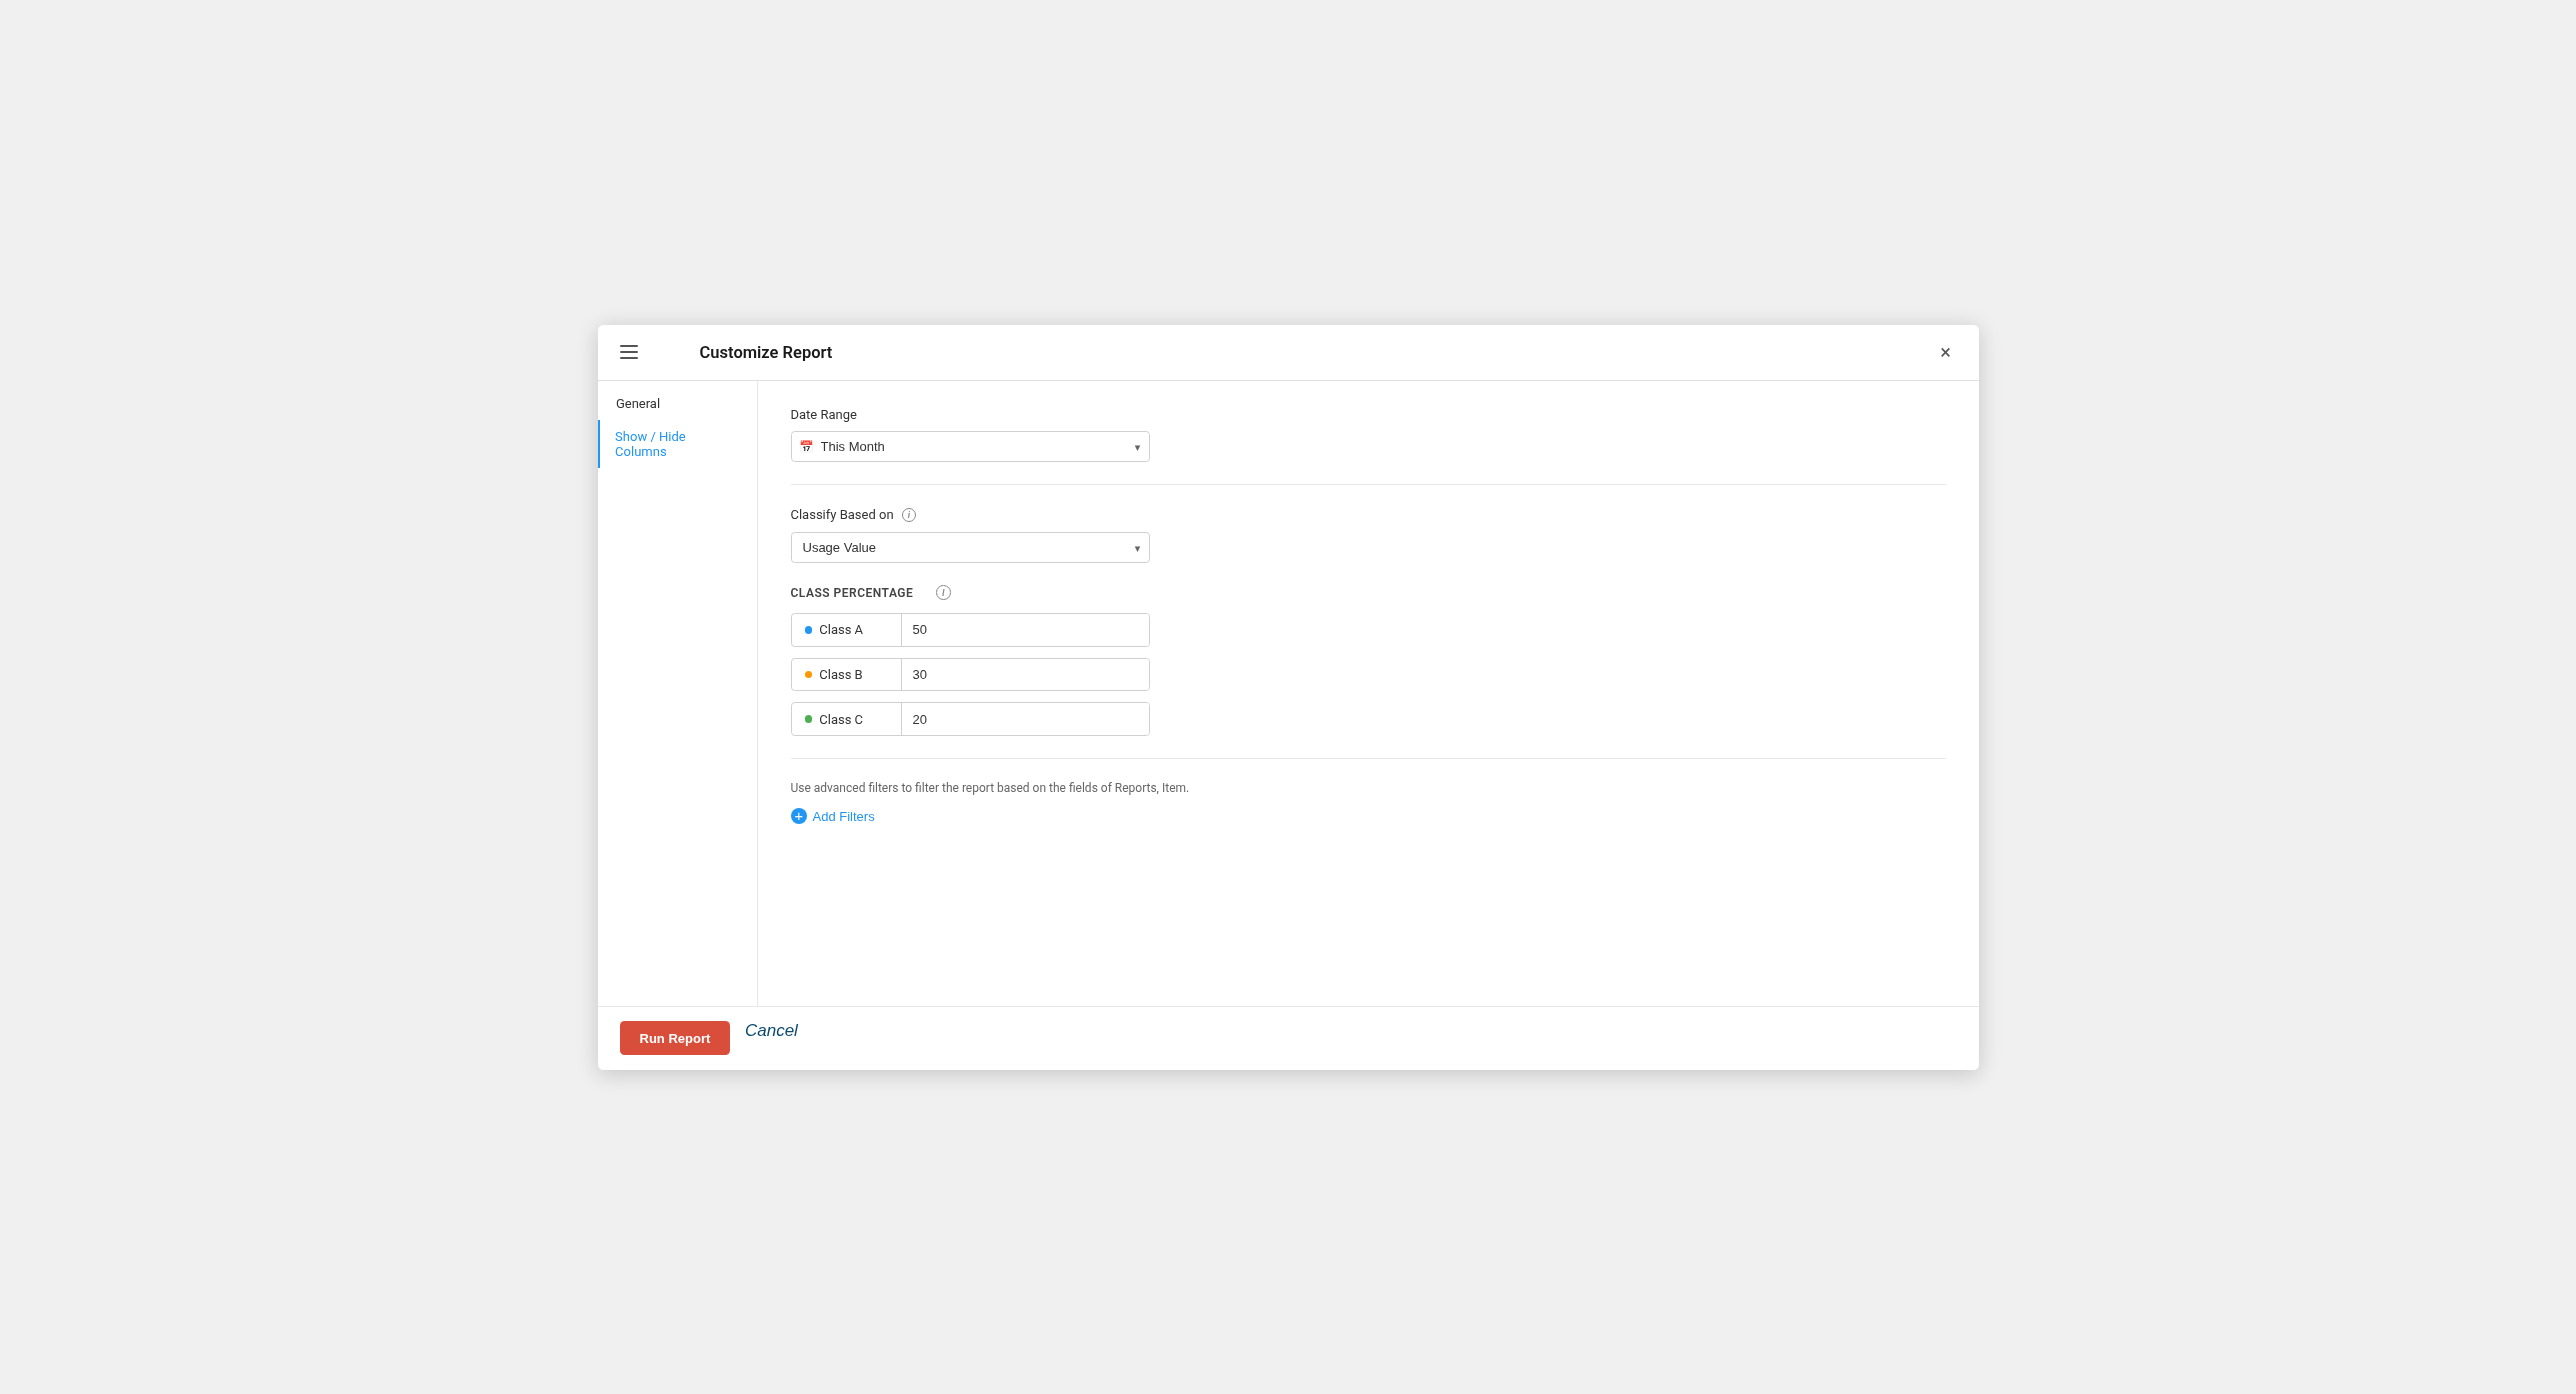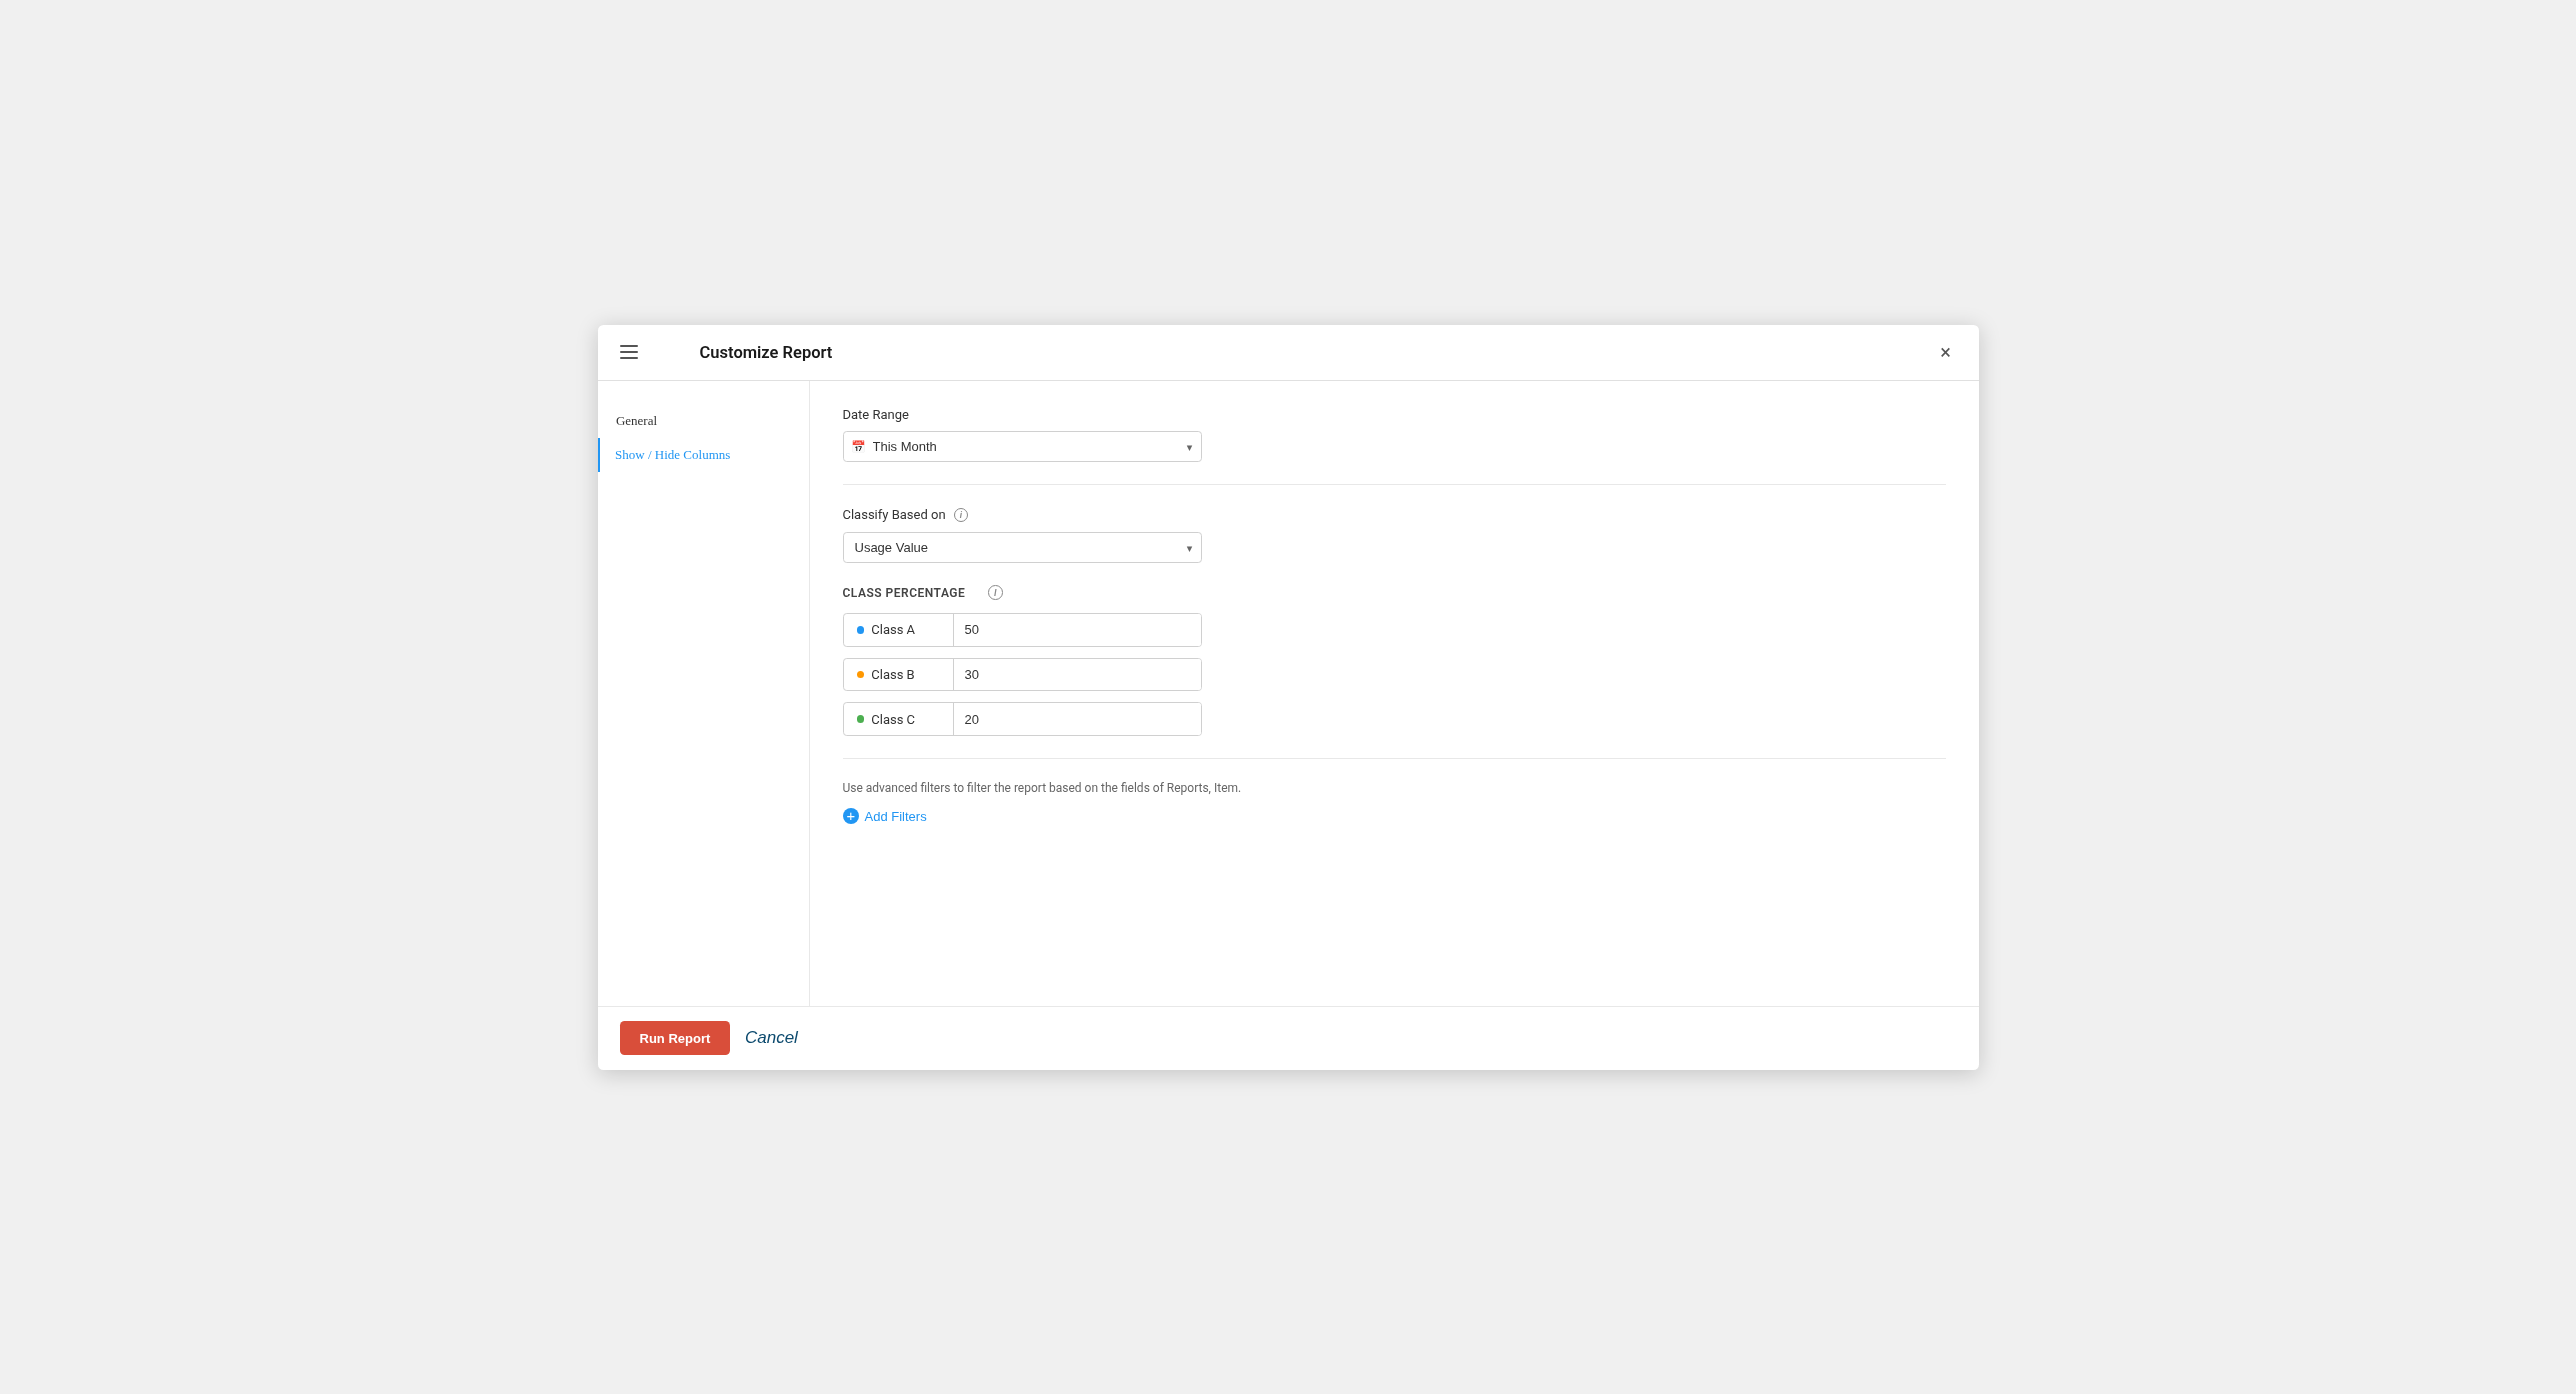--- a/index.html
+++ b/index.html
@@ -76,25 +76,24 @@
       line-height: 1;
     }
 
     .modal-body {
       display: flex;
       flex: 1;
       overflow: hidden;
     }
 
     .sidebar {
-      width: 212px;
+      width: 160px;
       border-right: 0.9px solid #e8e8e8;
-      padding: 23px 0;
+      padding: 6px 0;
       flex-shrink: 0;
-      font-family: Liberation Serif, serif;
     }
 
     .sidebar-item {
       padding: 9.2px 18.4px;
       font-size: 13px;
       color: #333;
       cursor: pointer;
     }
 
     .sidebar-item.active {
@@ -271,21 +270,21 @@
       display: flex;
       align-items: center;
       justify-content: center;
       font-size: 14.7px;
       font-weight: 300;
       line-height: 1;
     }
 
     .modal-footer {
       display: flex;
-      align-items: center;
+      align-items: flex-start;
       padding: 14.7px 22px;
       border-top: 0.9px solid #e8e8e8;
       gap: 14.7px;
       flex-shrink: 0;
     }
 
     .btn-run {
       background: #d94e3a;
       color: #fff;
       border: none;

